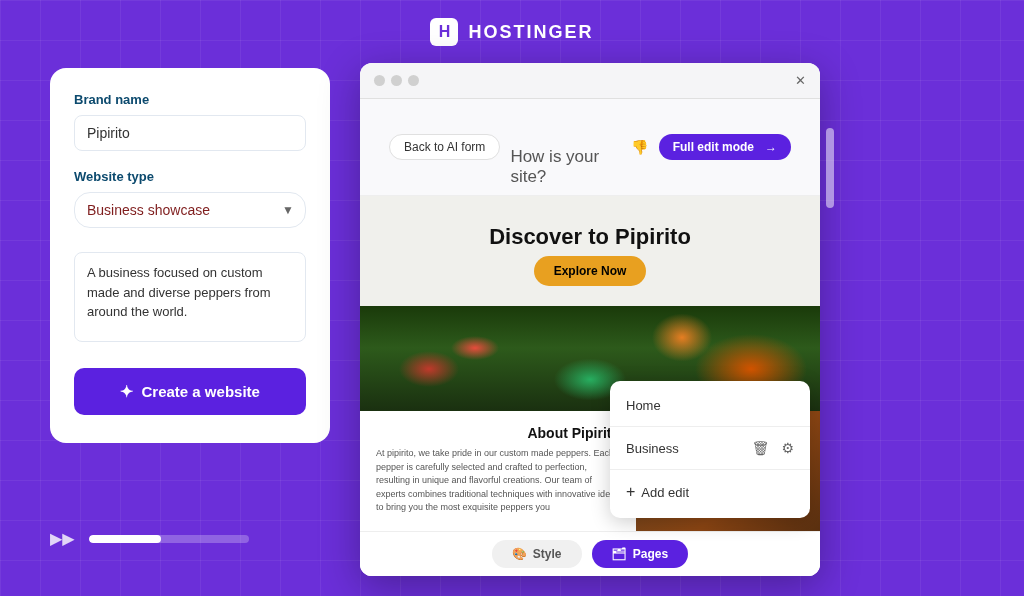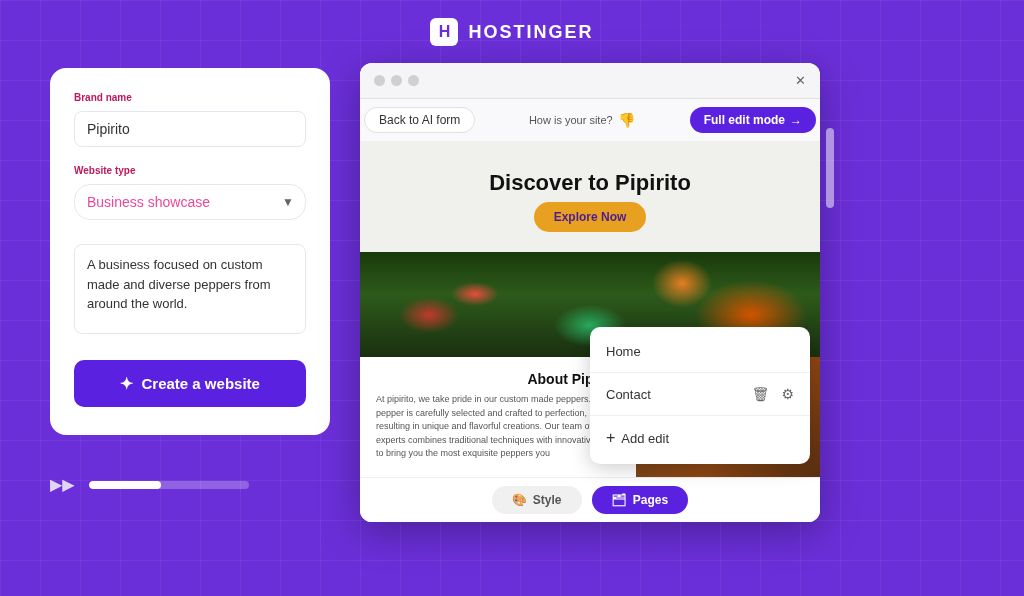--- a/index.html
+++ b/index.html
@@ -39,23 +39,23 @@
     .left-panel {
       background: white;
       border-radius: 16px;
       padding: 24px 24px 28px;
       width: 280px;
       flex-shrink: 0;
       margin-top: 10px;
     }
 
     .field-label {
-      font-size: 10px;
+      font-size: 13px;
       font-weight: 600;
-      color: #be185d;
+      color: #0c4a6e;
       margin-bottom: 8px;
     }
 
     .brand-input {
       width: 100%;
       border: 1.5px solid #e2e8f0;
       border-radius: 8px;
       padding: 9px 12px;
       font-size: 14px;
       color: #333;
@@ -71,21 +71,21 @@
       position: relative;
       width: 100%;
     }
 
     .select-box {
       width: 100%;
       border: 1.5px solid #e2e8f0;
       border-radius: 16px;
       padding: 9px 12px;
       font-size: 14px;
-      color: #ec4899;
+      color: #7f1d1d;
       appearance: none;
       background: white;
       cursor: pointer;
     }
 
     .select-arrow {
       position: absolute;
       right: 12px;
       top: 50%;
       transform: translateY(-50%);
@@ -189,21 +189,21 @@
 
     .close-x {
       font-size: 13px;
       color: #666;
       cursor: pointer;
     }
 
     
     .browser-toolbar {
       background: #f9f9fb;
-      padding: 8px 4px;
+      padding: 8px 29px;
       display: flex;
       align-items: center;
       gap: 10px;
       border-bottom: 1px solid #eee;
     }
 
     .back-ai-btn {
       background: white;
       border: 1.5px solid #e0e0e0;
       border-radius: 20px;
@@ -216,41 +216,42 @@
 
     .feedback-area {
       display: flex;
       align-items: center;
       gap: 6px;
       flex: 1;
       justify-content: center;
     }
 
     .feedback-text {
-      font-size: 11px;
+      font-size: 17px;
       color: #555;
+      margin-top: 40px;
     }
 
     .feedback-emoji {
       font-size: 14px;
     }
 
     .full-edit-btn {
       background: #5B21E0;
       color: white;
       border: none;
       border-radius: 20px;
       padding: 6px 14px;
       font-size: 12px;
       font-weight: 600;
       cursor: pointer;
       white-space: nowrap;
       display: flex;
       align-items: flex-start;
-      gap: 5px;
+      gap: 11px;
     }
 
     
     .site-content {
       background: #f7f7f5;
       position: relative;
     }
 
     .site-hero {
       background: #f0f0ec;
@@ -266,21 +267,21 @@
     }
 
     .site-subtitle {
       font-size: 12px;
       color: #555;
       margin-bottom: 14px;
     }
 
     .explore-btn {
       background: #E8A020;
-      color: #4c1d95;
+      color: #000000;
       border: none;
       border-radius: 20px;
       padding: 8px 20px;
       font-size: 12px;
       font-weight: 600;
       cursor: pointer;
     }
 
     
     .veg-image {
@@ -349,21 +350,21 @@
 
     
     .context-menu {
       position: absolute;
       right: 10px;
       top: -30px;
       background: white;
       border-radius: 10px;
       box-shadow: 0 4px 20px rgba(0,0,0,0.2);
       padding: 8px 0;
-      width: 220px;
+      width: 200px;
       z-index: 10;
     }
 
     .context-menu-item {
       display: flex;
       align-items: center;
       padding: 9px 16px;
       font-size: 13px;
       color: #333;
       cursor: pointer;
@@ -561,21 +562,21 @@
             <div class="site-about-img">
               <div class="site-about-img-inner"></div>
             </div>
 
             <div class="context-menu">
               <div class="context-menu-item">
                 <span>Home</span>
               </div>
               <div class="context-menu-divider"></div>
               <div class="context-menu-item">
-                <span>Contact</span>
+                <span>Business</span>
                 <div class="context-menu-icons">
                   <span class="ctx-icon">🗑</span>
                   <span class="ctx-icon">⚙</span>
                 </div>
               </div>
               <div class="context-menu-divider"></div>
               <div class="add-page-item">
                 <span class="add-icon">+</span>
                 <span>Add edit</span>
               </div>

